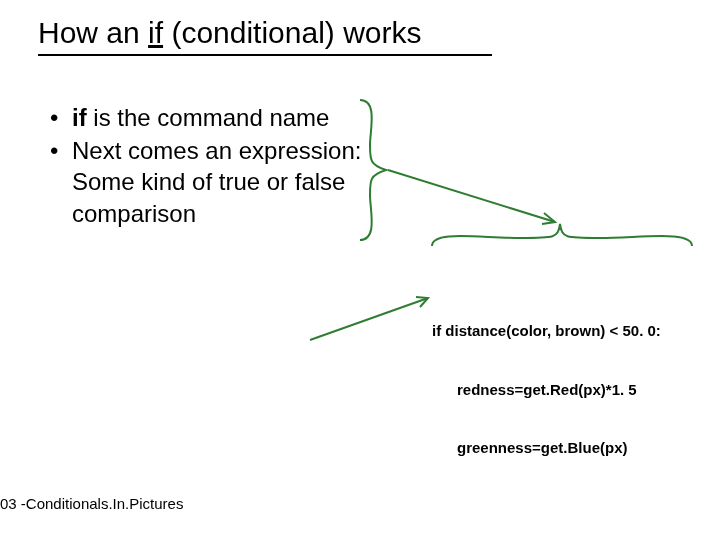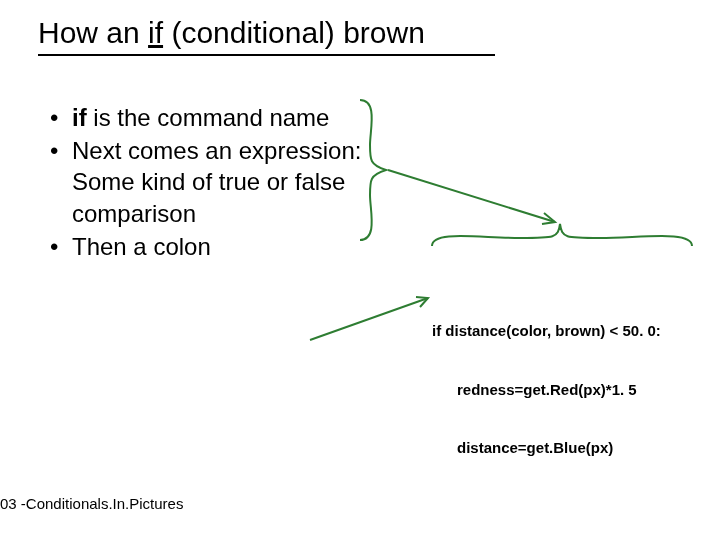--- a/index.html
+++ b/index.html
@@ -95,42 +95,39 @@
     height: 540px;
     pointer-events: none;
   }
 </style>
 </head>
 <body>
 
 <div class="slide">
 
   <div class="title">
-    <span>How an </span><span class="if-word">if</span><span> (conditional) brown</span>
+    <span>How an </span><span class="if-word">if</span><span> (conditional) works</span>
   </div>
 
   <div class="bullets-top">
     <ul>
       <li>
         <span></span><span class="kw-if">if</span><span> is the command name</span>
       </li>
       <li>
         <span>Next comes an expression: Some kind of true or false comparison</span>
       </li>
-      <li>
-        <span>Then a colon</span>
-      </li>
     </ul>
   </div>
 
 
   <div class="code">
     <div>if distance(color, brown) &lt; 50. 0:</div>
     <div>      redness=get.Red(px)*1. 5</div>
-    <div>      distance=get.Blue(px)</div>
+    <div>      greenness=get.Blue(px)</div>
   </div>
 
   <div class="footer">03 -Conditionals.In.Pictures</div>
 
   <svg class="overlay" viewBox="0 0 720 540">
 
     <path d="M360 100
              C378 100 370 130 370 145
              C370 160 370 165 386 170
              C370 175 370 180 370 195

